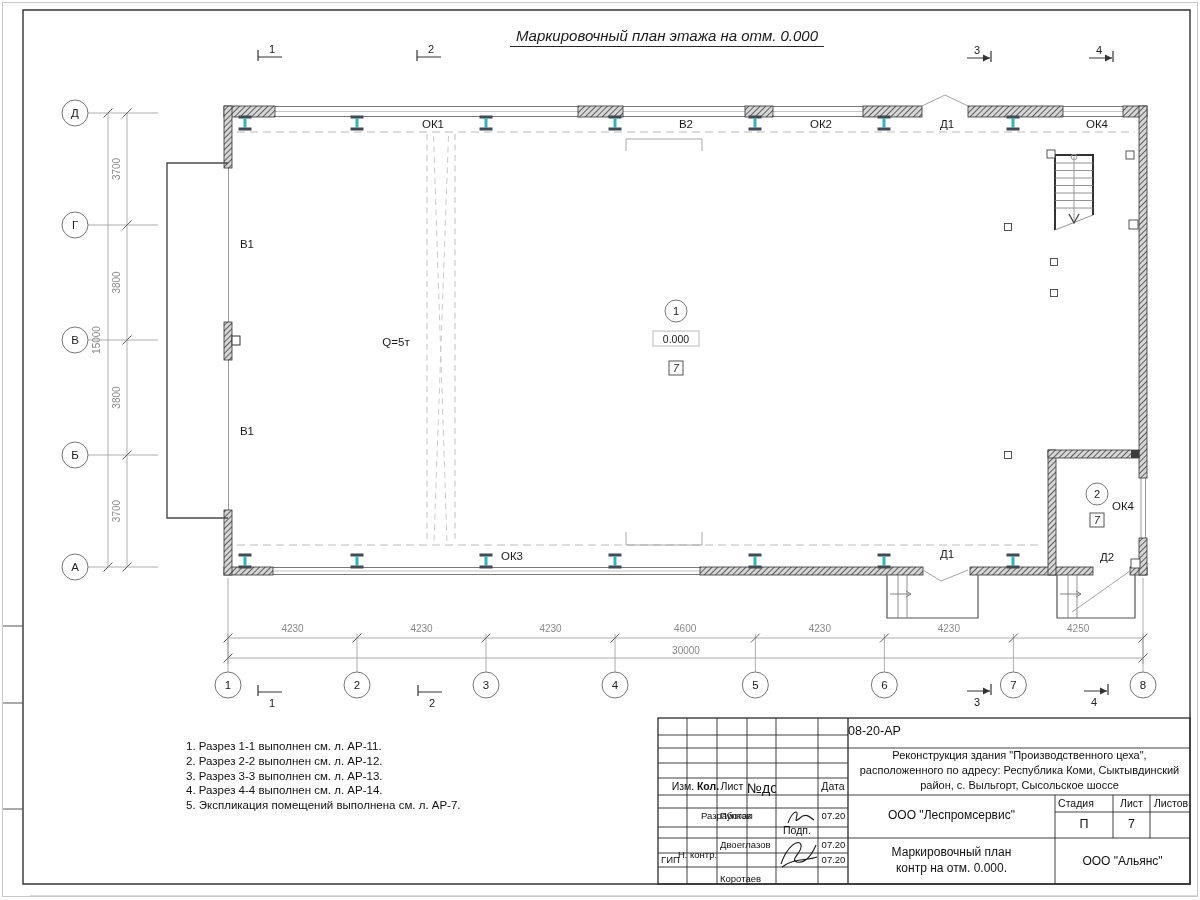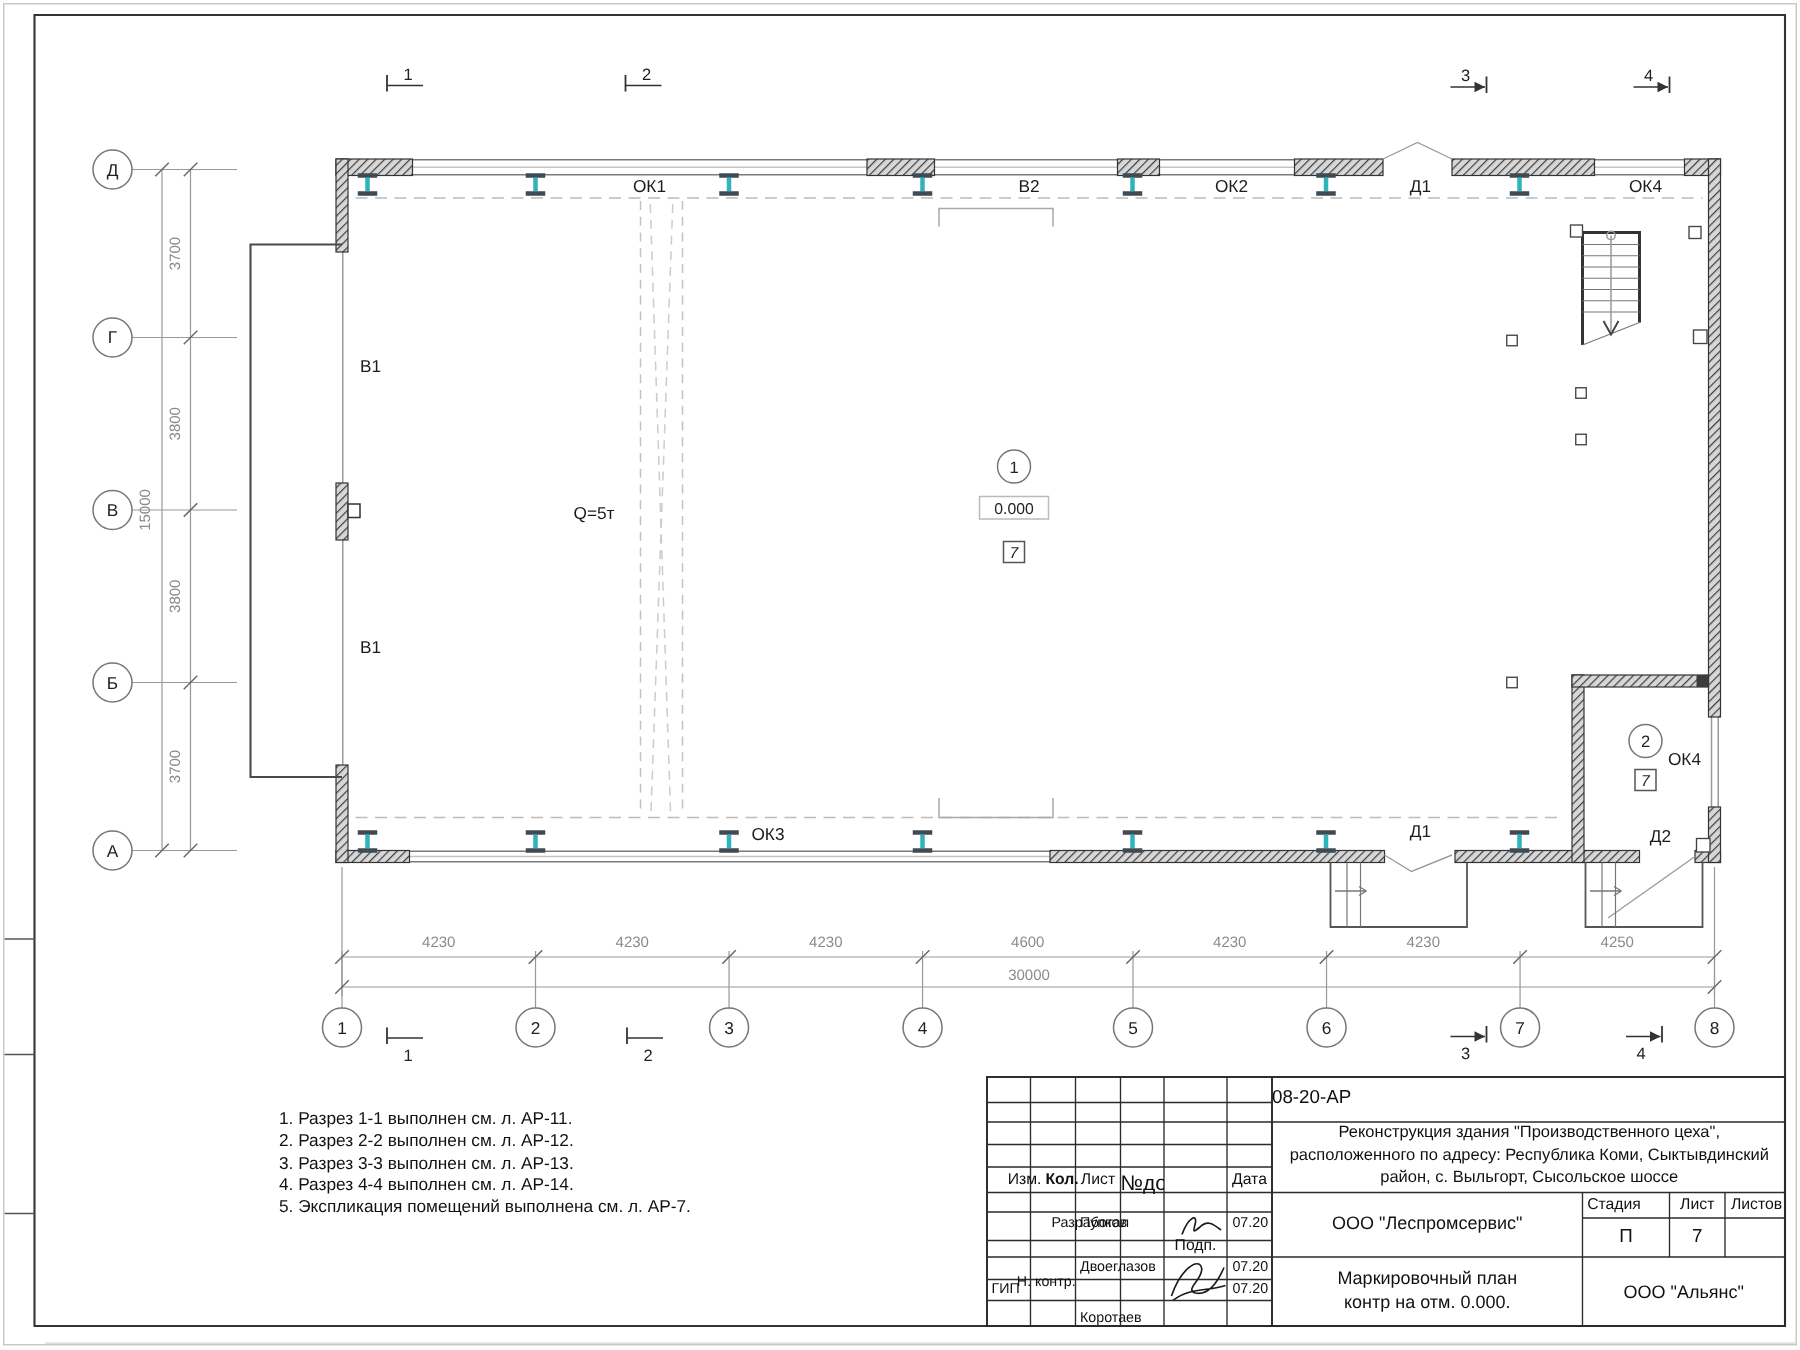--- a/index.html
+++ b/index.html
@@ -321,20 +321,23 @@
         <line x1="967" y1="691" x2="990" y2="691" stroke="#333" stroke-width="1"></line>
         <path d="M983,687.5 L990,691 L983,694.5 Z" fill="#333"></path>
         <text x="977" y="706" text-anchor="middle" font-size="11" fill="#222">3</text>
         <line x1="1108" y1="684" x2="1108" y2="695" stroke="#333" stroke-width="1.2"></line>
         <line x1="1084" y1="691" x2="1107" y2="691" stroke="#333" stroke-width="1"></line>
         <path d="M1100,687.5 L1107,691 L1100,694.5 Z" fill="#333"></path>
         <text x="1094" y="706" text-anchor="middle" font-size="11" fill="#222">4</text>
       </g>
 </svg>
 
+<div class="abs" id="main-title">
+  <span>Маркировочный план этажа на отм. 0.000</span>
+</div>
 
 <div class="abs" id="notes">
       <div>1. Разрез 1-1 выполнен см. л. АР-11.</div>
       <div>2. Разрез 2-2 выполнен см. л. АР-12.</div>
       <div>3. Разрез 3-3 выполнен см. л. АР-13.</div>
       <div>4. Разрез 4-4 выполнен см. л. АР-14.</div>
       <div>5. Экспликация помещений выполнена см. л. АР-7.</div>
     </div>
 
 <div class="abs tbtxt" id="tb-doc">08-20-АР</div>

